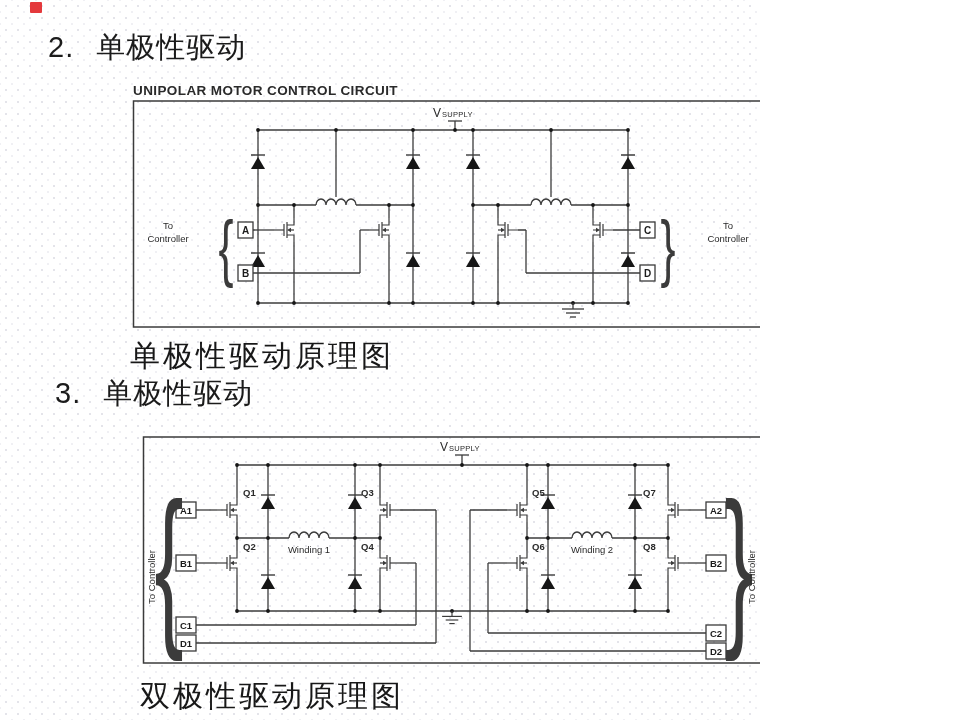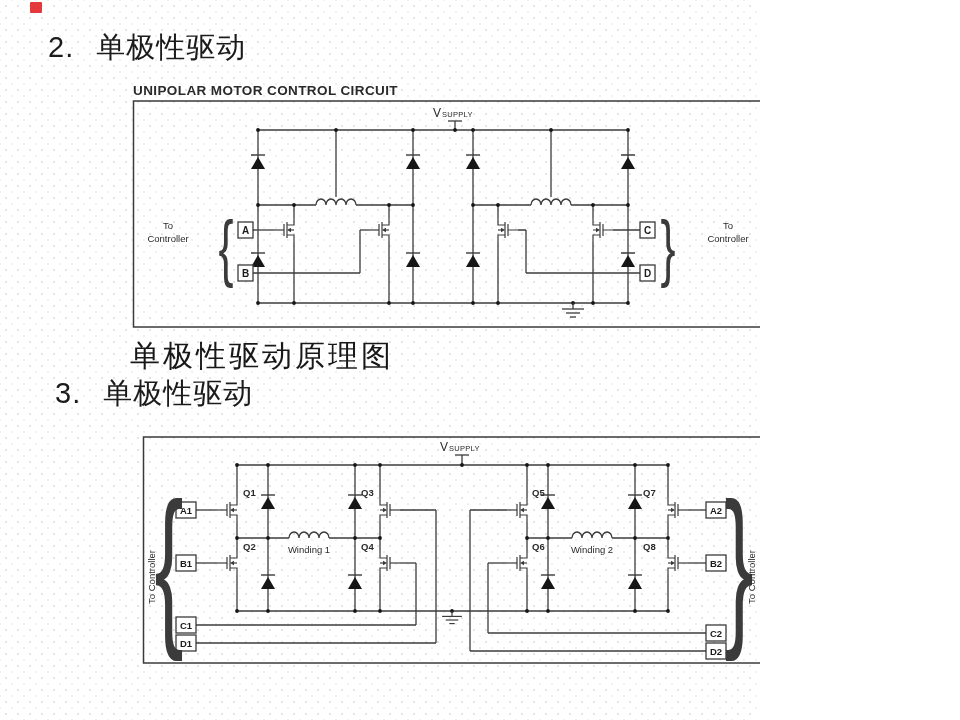--- a/index.html
+++ b/index.html
@@ -332,20 +332,21 @@
       <rect x="564" y="209" width="20" height="16" fill="#fff" stroke="#3b3b3b" stroke-width="1.3"></rect>
       <text x="574" y="221">D2</text>
     </g>
 
     <text transform="translate(27,191) scale(0.5,1)" font-size="174" fill="#3b3b3b" text-anchor="middle">{</text>
     <text transform="translate(597,191) scale(0.5,1)" font-size="174" fill="#3b3b3b" text-anchor="middle">}</text>
     <text transform="translate(13,143) rotate(-90)" font-size="9.5" fill="#2a2a2a" text-anchor="middle">To Controller</text>
     <text transform="translate(613,143) rotate(-90)" font-size="9.5" fill="#2a2a2a" text-anchor="middle">To Controller</text>
   </svg>
 
+  <div class="caption" id="caption-bipolar">双极性驱动原理图</div>
 
   <div class="watermark">
     <svg width="46" height="42" viewBox="0 0 46 42">
       <g stroke="#c9c9c9" stroke-width="1.6" fill="#ffffff">
         <ellipse cx="13" cy="13" rx="10" ry="8.5"></ellipse>
         <path d="M 7,20 L 4,26 L 12,21.5" stroke-width="1.3"></path>
         <ellipse cx="29" cy="23" rx="12.5" ry="10.5"></ellipse>
         <path d="M 36,32 L 41,38 L 32,33" stroke-width="1.3"></path>
       </g>
       <g fill="#c9c9c9">

